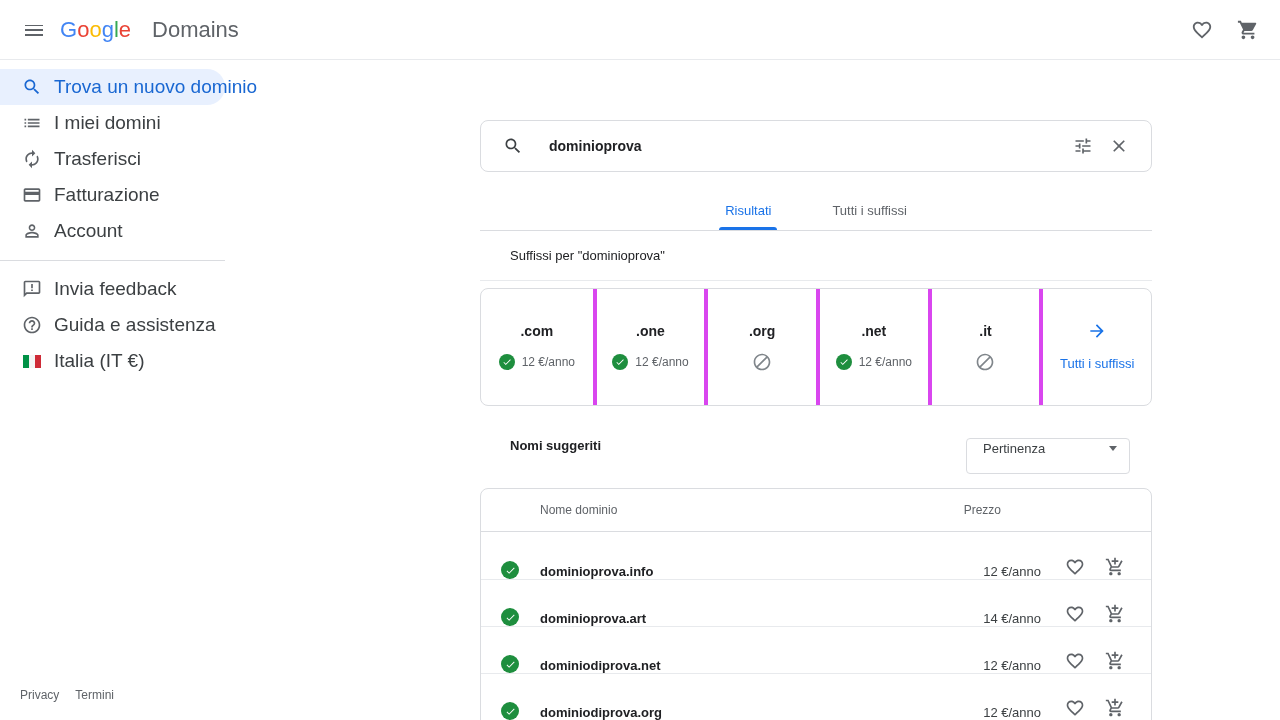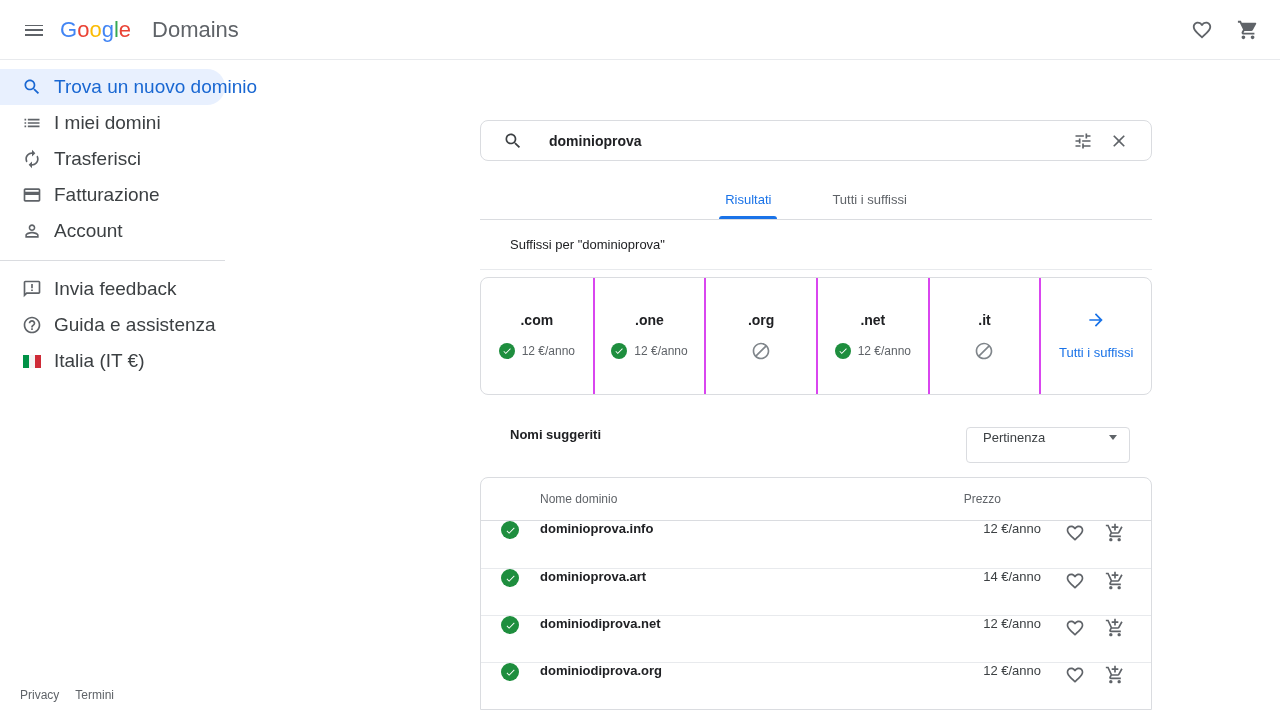--- a/index.html
+++ b/index.html
@@ -40,21 +40,21 @@
   .flag { width:18px; height:13px; display:flex; overflow:hidden; }
   .flag span { flex:1; height:100%; }
   .flag .f-green{background:#009246;} .flag .f-white{background:#f5f5f5;} .flag .f-red{background:#ce2b37;}
   .side-footer { position:absolute; bottom:18px; left:20px; display:flex; gap:16px; font-size:12px; color:#5f6368;margin-top:6px; }
   .side-footer a { color:#5f6368; text-decoration:none; cursor:pointer; }
 
   
   .main { position:absolute; top:60px; left:480px; width:672px; }
 
   .search-box {
-    margin-top:60px; height:41px; border:1px solid #dadce0; border-radius:8px;
+    margin-top:60px; height:52px; border:1px solid #dadce0; border-radius:8px;
     display:flex; align-items:center; padding:0 14px 0 22px; background:#fff;
   }
   .search-box .sicon { display:flex; margin-right:26px; }
   .search-box .sicon svg { fill:#3c4043; }
   .search-input {
     flex:1; border:none; outline:none; font-family:inherit;
     font-size:14px; font-weight:700; color:#202124; background:transparent;
   }
   .search-box .sb-btn { width:36px; height:36px; display:flex; align-items:center; justify-content:center; border-radius:50%; }
   .search-box .sb-btn svg { fill:#5f6368; }
@@ -79,21 +79,21 @@
   }
 
   .suffix-cards {
     margin-top:7px; height:118px; border:1px solid #dadce0; border-radius:8px;
     display:grid; grid-template-columns:repeat(6,1fr); overflow:hidden; background:#fff;
   }
   .suffix-card {
     display:flex; flex-direction:column; align-items:center; justify-content:center;
     gap:13px; cursor:pointer;
   }
-  .suffix-card + .suffix-card { border-left:2px solid #d946ef; }
+  .suffix-card + .suffix-card { border-left:4px solid #d946ef; }
   .suffix-card .tld { font-size:14px; font-weight:700; color:#202124; }
   .suffix-card .status { display:flex; align-items:center; gap:7px; height:20px; }
   .suffix-card .price { font-size:12px; color:#5f6368; }
   .blocked-icon { fill:#80868b; }
   .suffix-card.more .tld-slot { display:flex; }
   .suffix-card.more .more-label { font-size:13px; color:#1a73e8; }
 
   .check-badge {
     width:18px; height:18px; border-radius:50%; background:#1e8e3e; flex:none;
     display:flex; align-items:center; justify-content:center;
@@ -115,21 +115,21 @@
 
   .table { margin-top:14px; border:1px solid #dadce0; border-radius:8px 8px 0 0; background:#fff; }
   .thead {
     height:43px; display:flex; align-items:center; border-bottom:1px solid #dadce0;
     font-size:12px; color:#5f6368; padding:0 24px 0 59px;justify-content:space-between;
   }
   .thead .col-name { flex:1; }
   .thead .col-price { width:90px; text-align:right; }
   .thead .col-spacer { width:126px; }
   .trow {
-    height:47px; display:flex; align-items:flex-start; padding:0 24px 0 20px; cursor:pointer;
+    height:47px; display:flex; align-items:flex-end; padding:0 24px 0 20px; cursor:pointer;
   }
   .trow + .trow { border-top:1px solid #e8eaed; }
   .trow .check-badge { margin-right:21px; }
   .trow .dname { flex:1; font-size:13px; font-weight:700; color:#202124; }
   .trow .dprice { width:90px; text-align:right; font-size:13px; color:#3c4043; }
   .row-btn { width:24px; height:24px; display:flex; align-items:center; justify-content:center; }
   .row-btn svg { fill:#5f6368; }
   .row-btn.fav { margin-left:22px; }
   .row-btn.cart { margin-left:16px; }
 </style>

